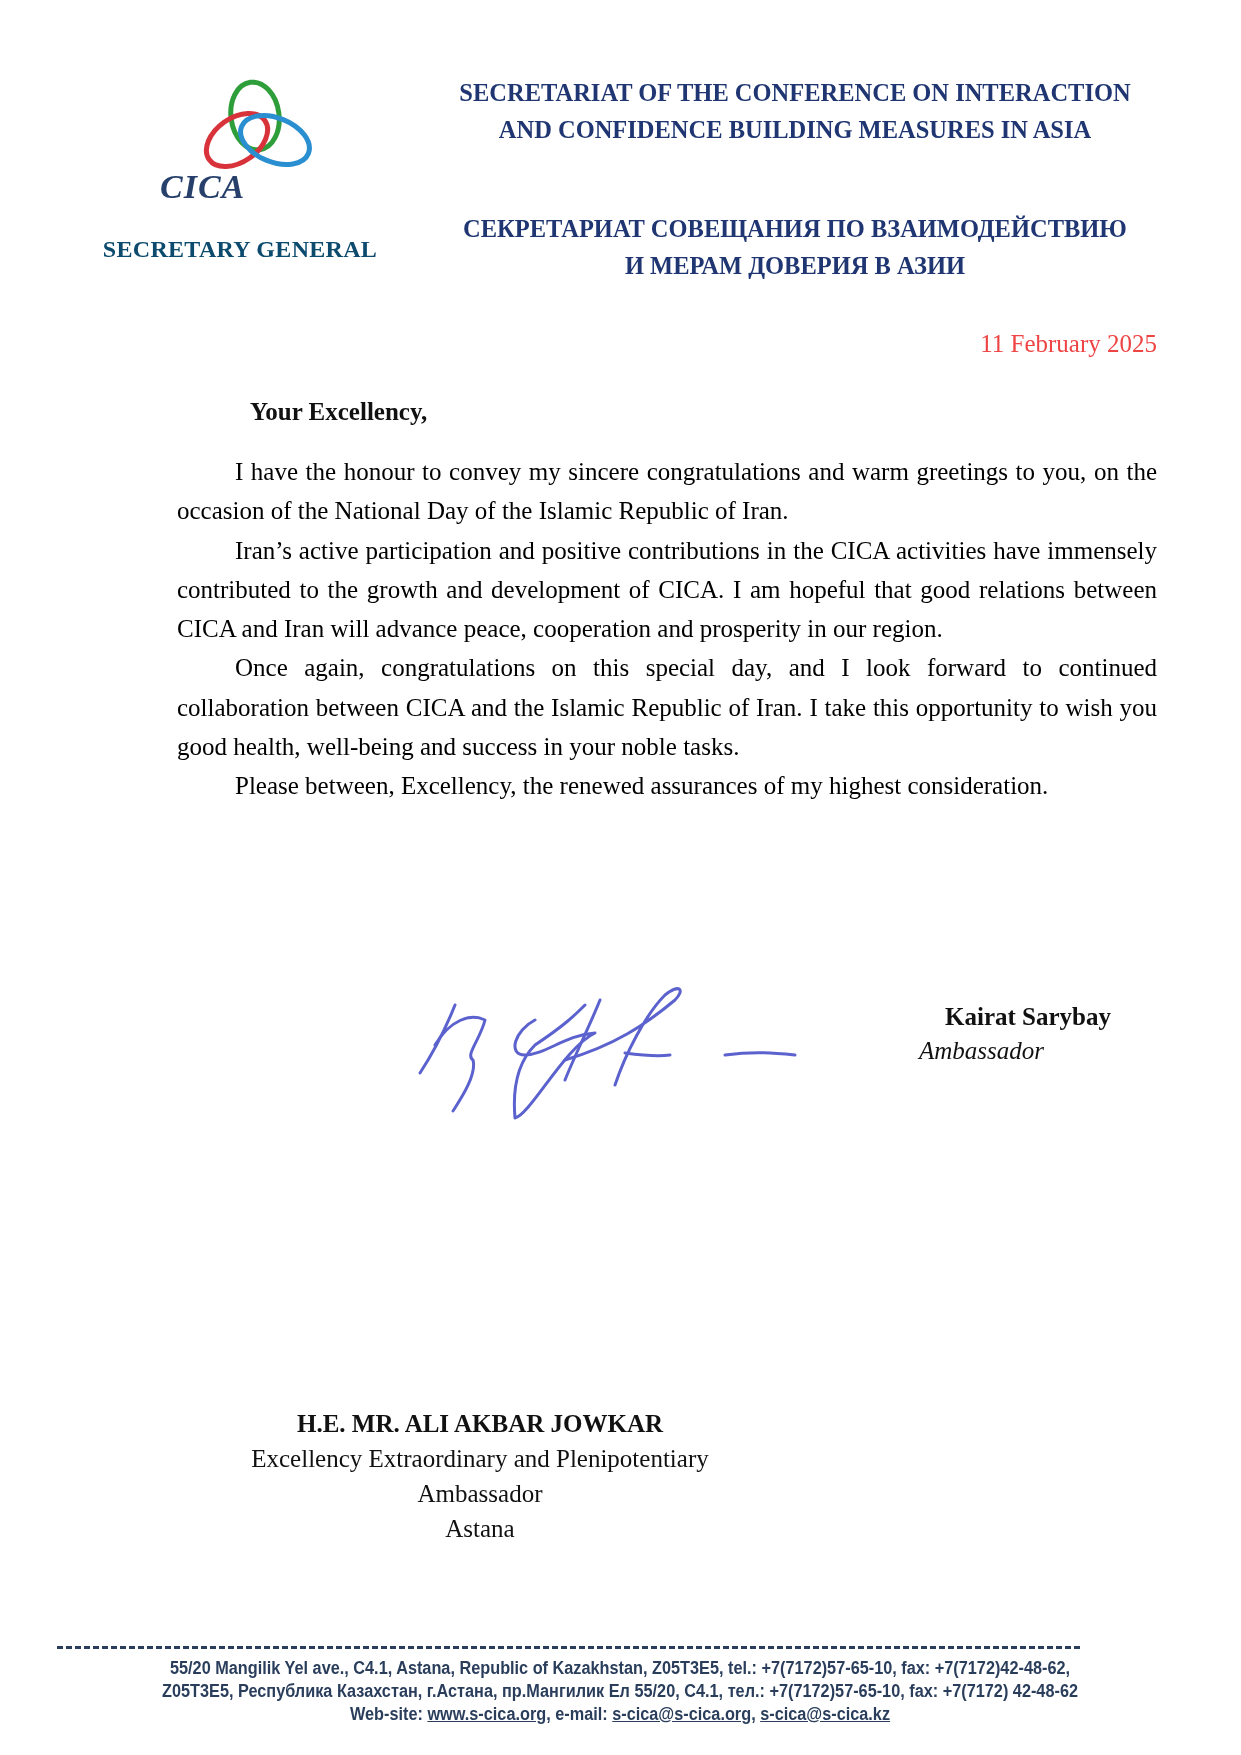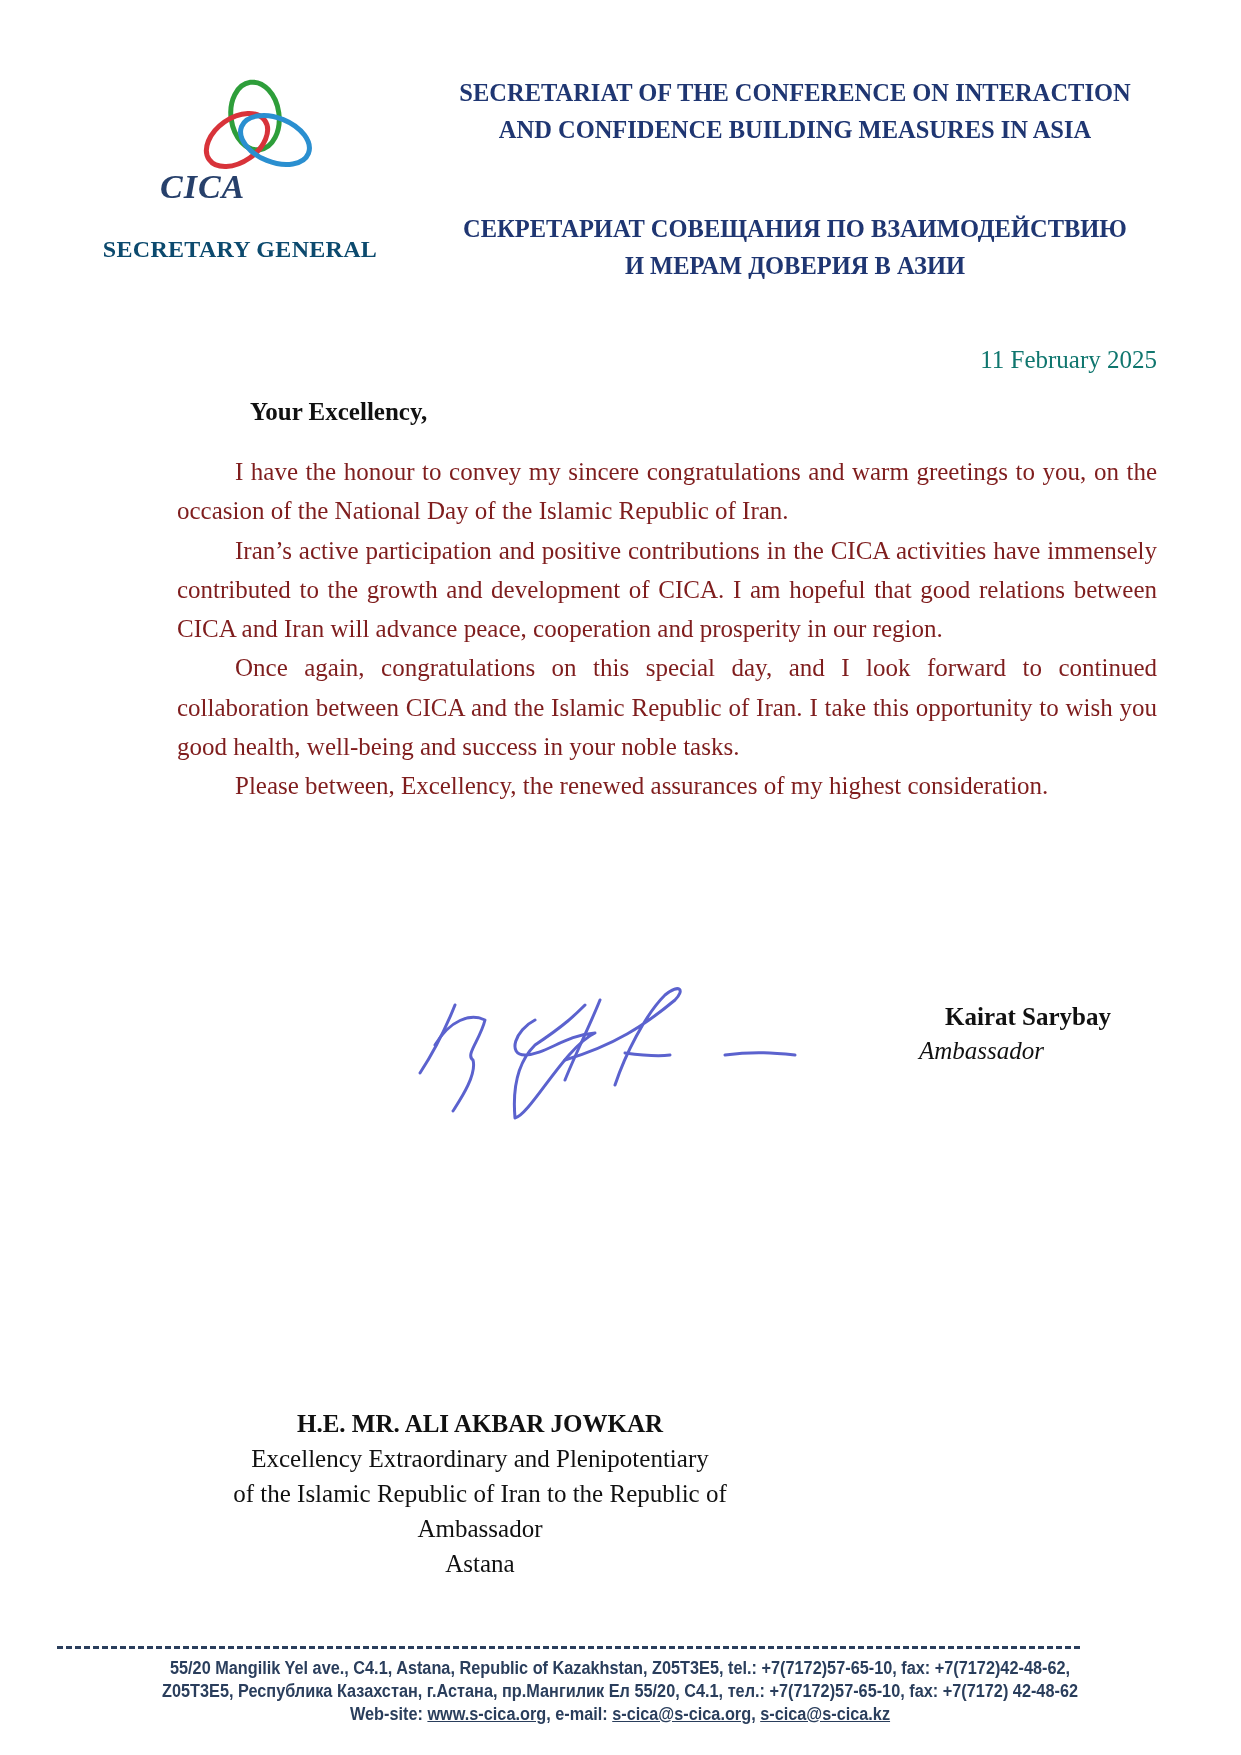--- a/index.html
+++ b/index.html
@@ -15,27 +15,27 @@
   .sg { left: 80px; top: 236px; width: 320px; text-align: center;
         font-family: "Liberation Serif", serif; font-weight: bold; font-size: 24px;
         color: #0c4a6e; letter-spacing: 0.3px; }
 
   .hdr { left: 400px; width: 790px; text-align: center;
          font-family: "Liberation Serif", serif; font-weight: bold; font-size: 25.5px;
          color: #1f3672; line-height: 37px; transform: scaleX(0.96); transform-origin: center; }
   .hdr-en { top: 74px; }
   .hdr-ru { top: 210px; }
 
-  .date { right: 84px; top: 330px; font-family: "Liberation Serif", serif; font-size: 25px; color: #0f766e; margin-top: 16px; }
+  .date { right: 84px; top: 330px; font-family: "Liberation Serif", serif; font-size: 25px; color: #ef4444; }
 
   .salutation { left: 250px; top: 398px; font-family: "Liberation Serif", serif; font-size: 25px; font-weight: bold; }
 
   .body-text { left: 177px; top: 452px; width: 980px;
                font-family: "Liberation Serif", serif; font-size: 25px; line-height: 39.3px;
-               text-align: justify; color: #7f1d1d; }
+               text-align: justify; color: #000000; }
   .body-text p { margin: 0; text-indent: 58px; }
 
   .sign-name { left: 945px; top: 1003px; font-family: "Liberation Serif", serif; font-weight: bold; font-size: 25px; }
   .sign-title { left: 919px; top: 1037px; font-family: "Liberation Serif", serif; font-style: italic; font-size: 25px; text-align: right; }
 
   .signature { left: 415px; top: 985px; width: 470px; height: 150px; }
 
   .addressee { left: 170px; top: 1406px; width: 620px; text-align: center;
                font-family: "Liberation Serif", serif; font-size: 25px; line-height: 35px; }
   .addressee .name { font-weight: bold; }
@@ -87,21 +87,20 @@
     <path d="M210 68 C225 70, 240 72, 255 70"></path>
     <path d="M310 70 C340 66, 360 68, 380 70"></path>
   </g>
 </svg>
 <div class="abs sign-name">Kairat Sarybay</div>
 <div class="abs sign-title">Ambassador</div>
 
 <div class="abs addressee">
   <div class="name">H.E. MR. ALI AKBAR JOWKAR</div>
   <div>Excellency Extraordinary and Plenipotentiary</div>
-  <div>of the Islamic Republic of Iran to the Republic of</div>
   <div>Ambassador</div>
   <div>Astana</div>
 </div>
 
 <div class="abs footer-rule"></div>
 <div class="abs footer">
   <div>55/20 Mangilik Yel ave., C4.1, Astana, Republic of Kazakhstan, Z05T3E5,  tel.: +7(7172)57-65-10, fax: +7(7172)42-48-62,</div>
   <div>Z05T3E5, Республика Казахстан, г.Астана, пр.Мангилик Ел 55/20, С4.1, тел.: +7(7172)57-65-10, fax: +7(7172) 42-48-62</div>
   <div>
     <span>Web-site: </span><a>www.s-cica.org</a><span>, e-mail: </span><a>s-cica@s-cica.org</a><span>, </span><a>s-cica@s-cica.kz</a>

